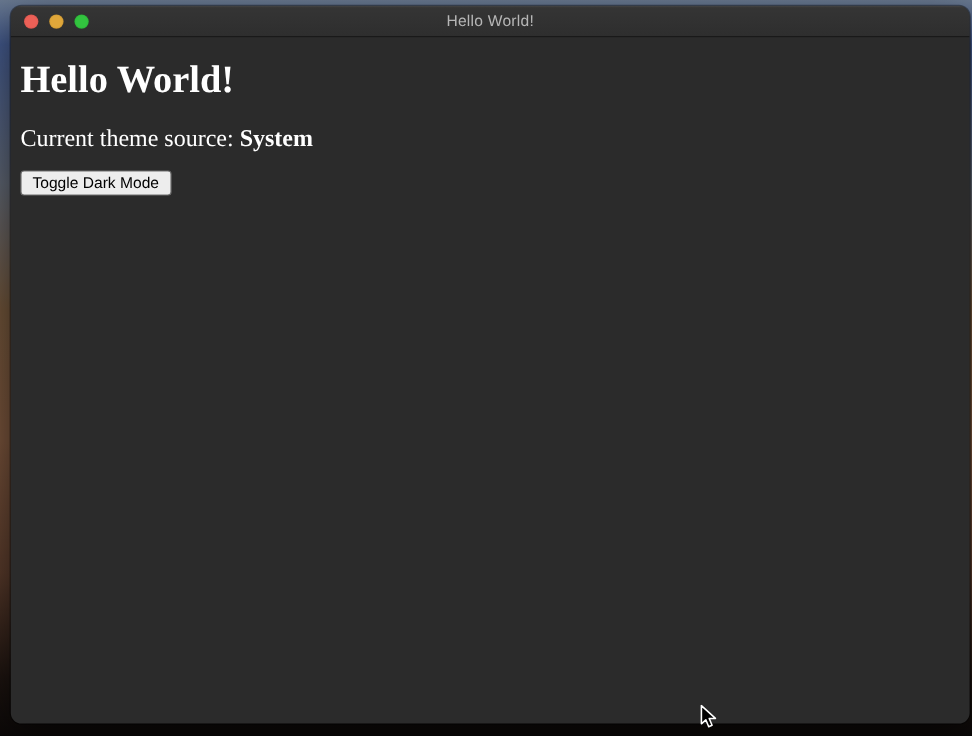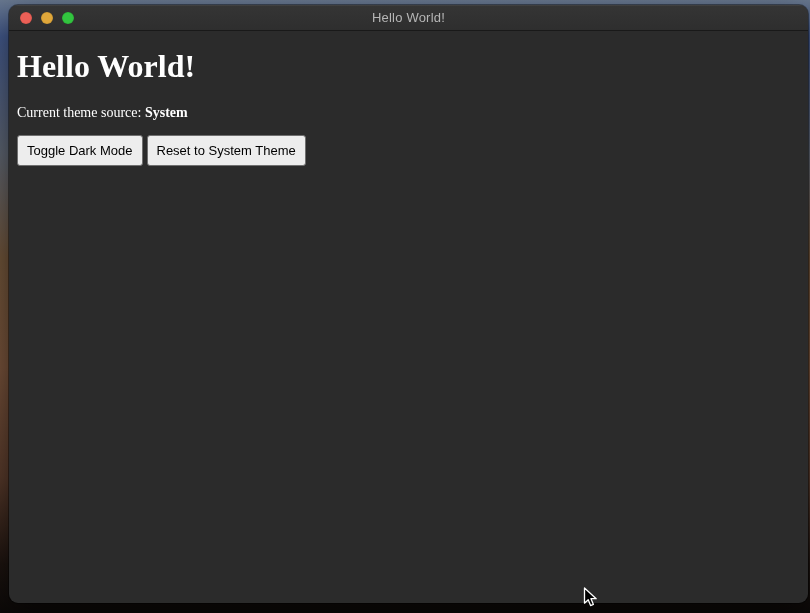--- a/index.html
+++ b/index.html
@@ -41,30 +41,30 @@
 
   .content {
     position: relative; height: calc(100% - 27px);
     padding: 0 8px; color: var(--content-text, #ffffff);
     font-family: "Liberation Serif", serif;
   }
   .content h1 {
     margin: 17px 0 20px; font-size: 32px; font-weight: bold; line-height: 1.15;
     color: var(--content-text, #ffffff);
   }
-  .theme-line { font-size: 14px; margin: 0 0 14px; }
+  .theme-line { font-size: 20px; margin: 0 0 14px; }
   .theme-line strong { font-weight: bold; }
 
   .button-row { display: flex; gap: 4px; }
   .btn {
     font-family: "Liberation Sans", sans-serif; font-size: 13px;
     color: var(--button-text, #000000);
     background: var(--button-face, #ededed);
     border: 1px solid var(--button-border, #6f6f6f);
-    border-radius: 3px; height: 31px; padding: 0 9px; line-height: 19px;
+    border-radius: 3px; height: 21px; padding: 0 9px; line-height: 19px;
     cursor: default;
   }
 
   .cursor { position: absolute; left: 583px; top: 587px; width: 15px; height: 21px;
     pointer-events: none; z-index: 10; }
 </style>
 </head>
 <body>
 
 <div class="desktop">
@@ -79,21 +79,20 @@
       <span class="titlebar-title">Hello World!</span>
     </div>
 
     <div class="content">
       <h1>Hello World!</h1>
 
       <p class="theme-line"><span>Current theme source: </span><strong>System</strong></p>
 
       <div class="button-row">
         <button class="btn">Toggle Dark Mode</button>
-        <button class="btn">Reset to System Theme</button>
       </div>
     </div>
 
   </div>
 
   <svg class="cursor" viewBox="0 0 15 21" xmlns="http://www.w3.org/2000/svg">
     <path d="M1.5 1 L1.5 16.2 L5.2 12.8 L7.6 18.6 L10.4 17.4 L8.0 11.7 L13.2 11.7 Z" fill="#000000" stroke="#ffffff" stroke-width="1.3" stroke-linejoin="round"></path>
   </svg>
 </div>
 

